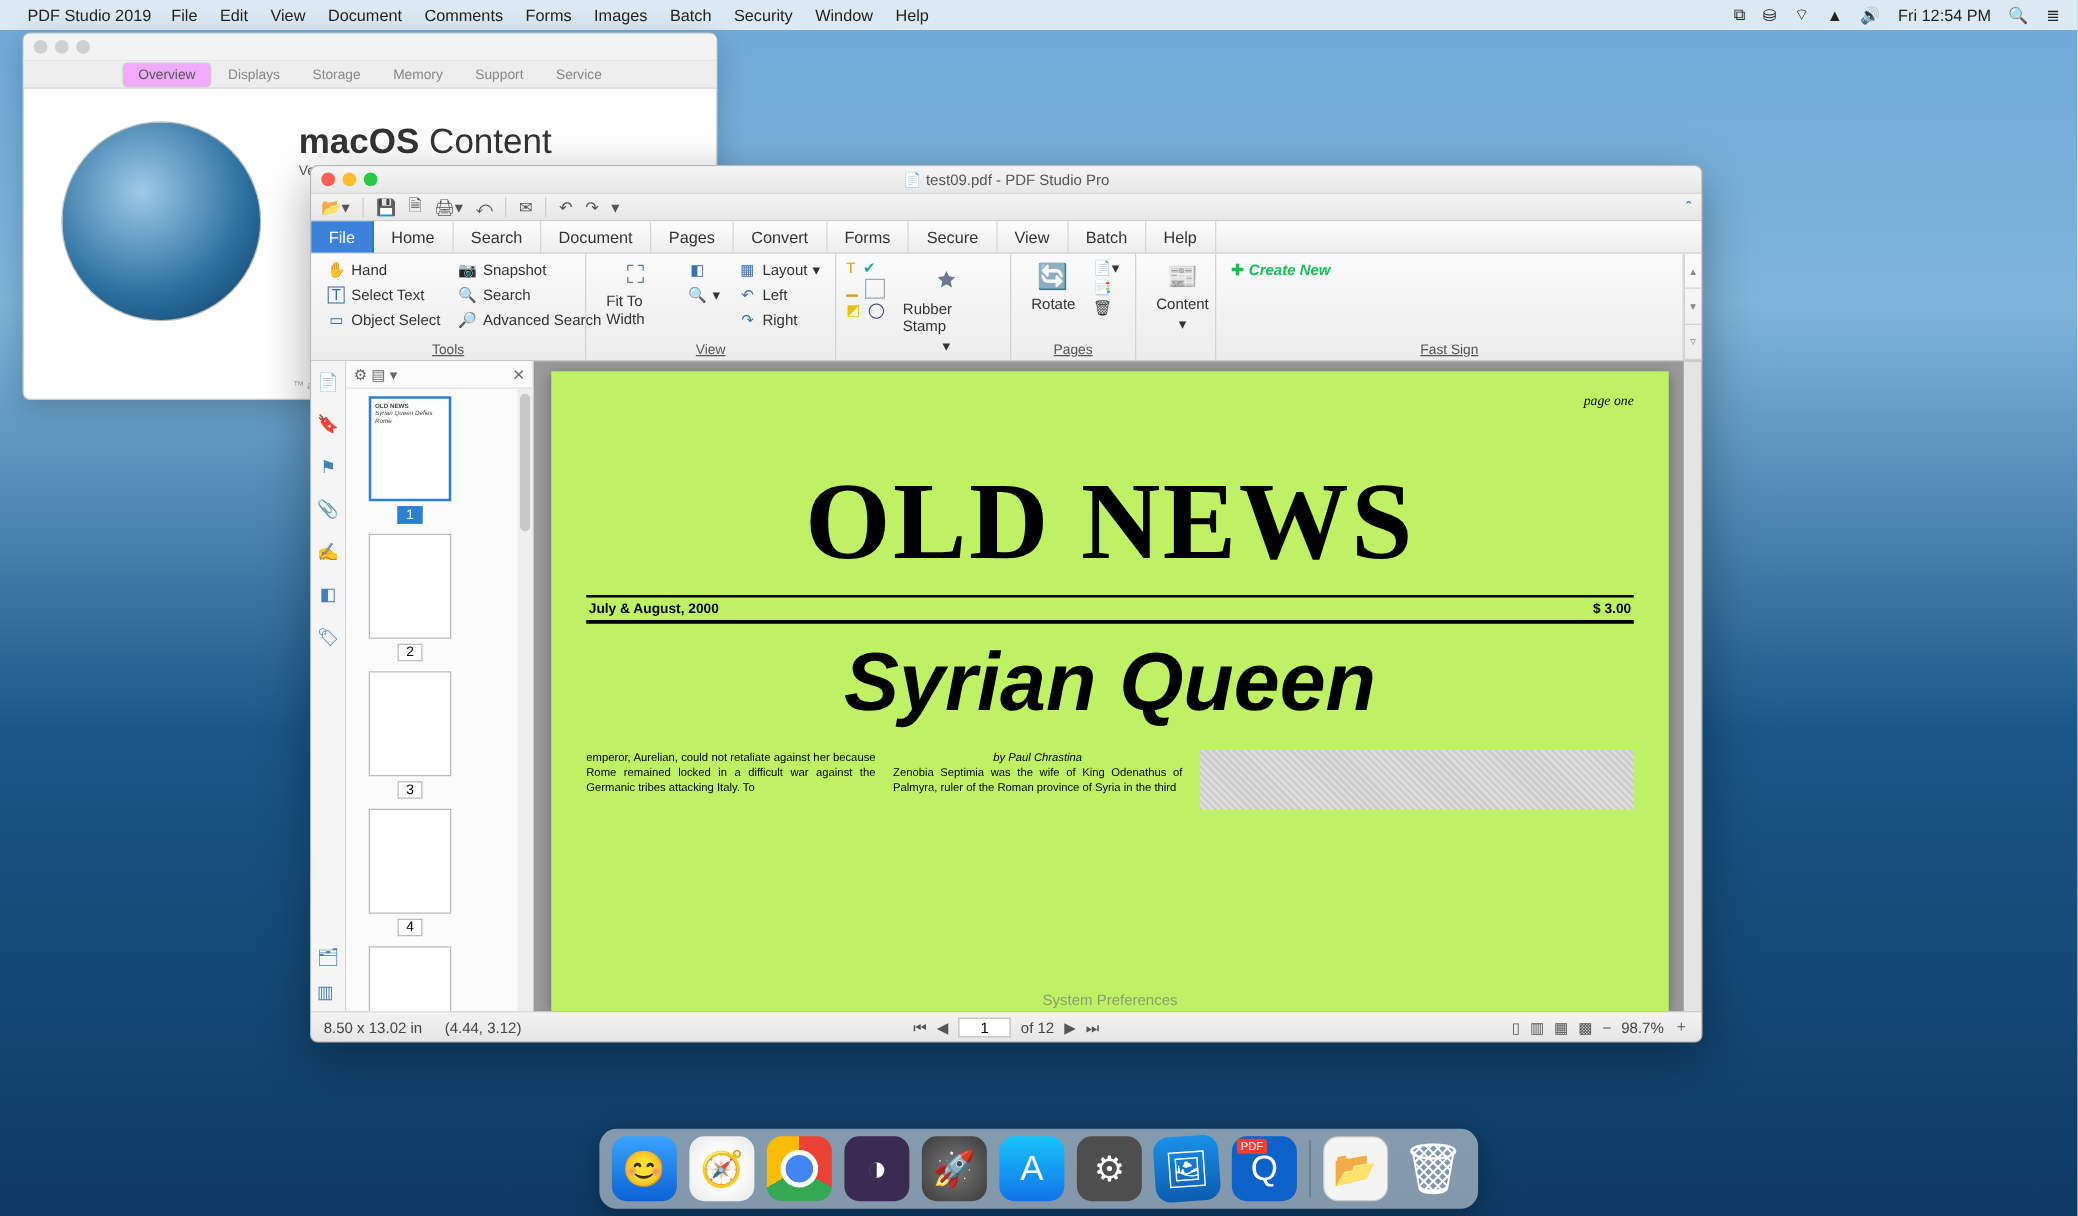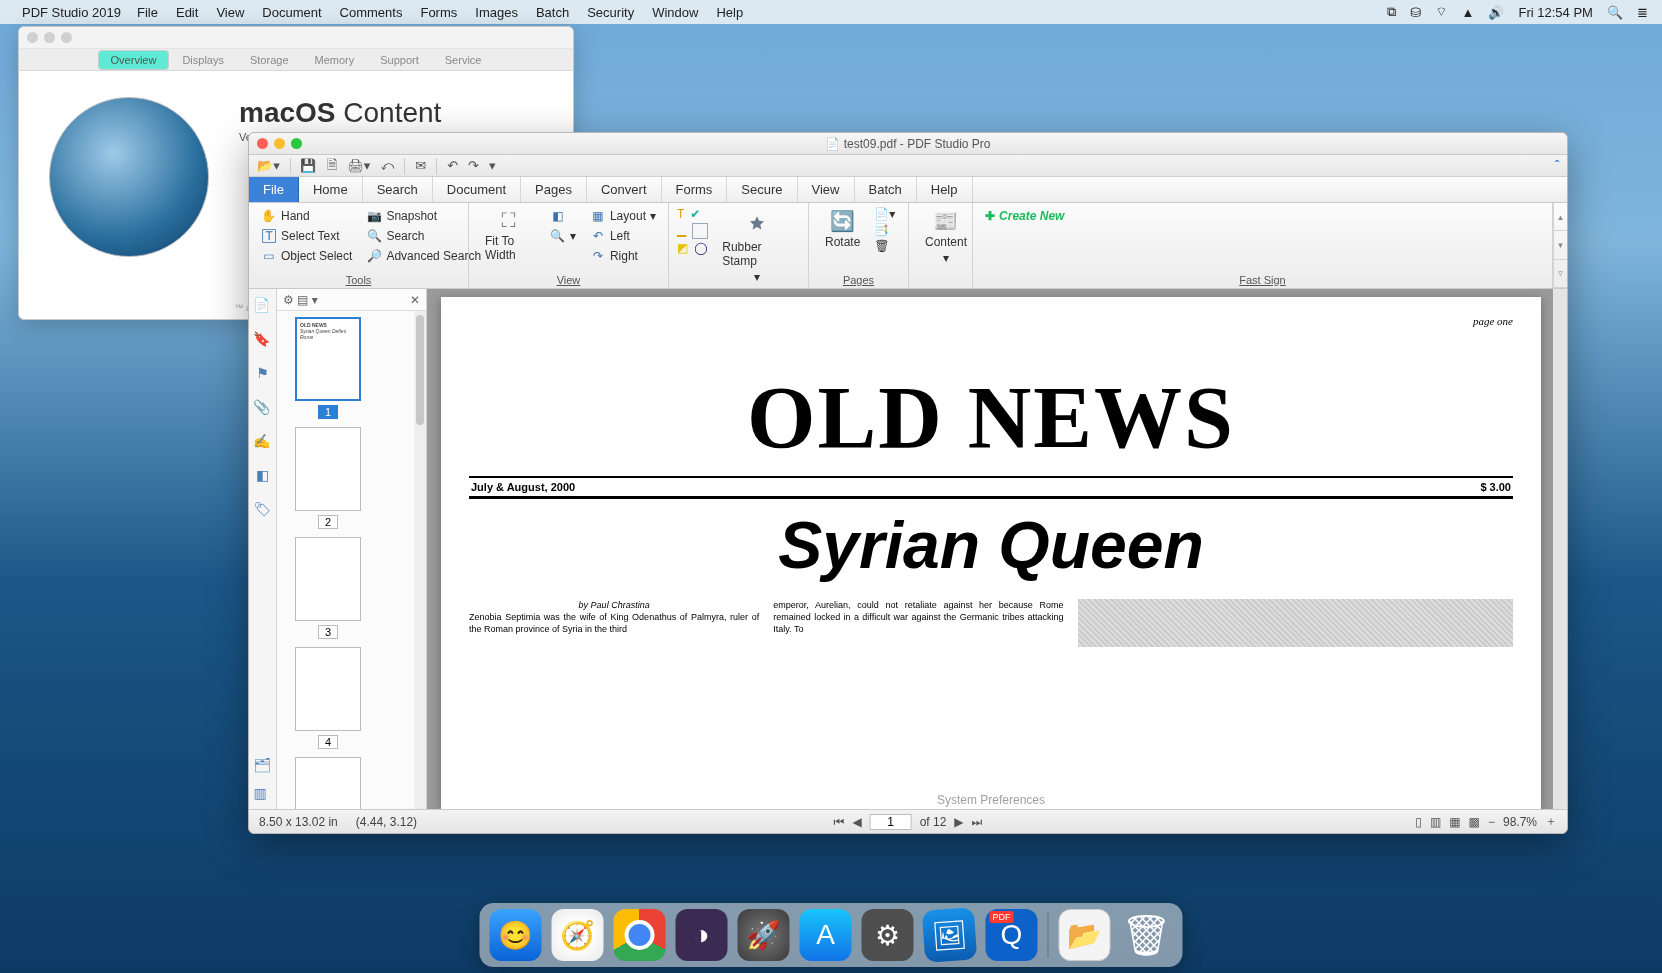--- a/index.html
+++ b/index.html
@@ -15,30 +15,30 @@
 .menubar .sicon { font-size: 13px; }
 
 
 .aboutwin { position: absolute; top: 26px; left: 18px; width: 556px; height: 294px; background: #fff; border: 1px solid #c9c9c9; border-radius: 6px; box-shadow: 0 6px 24px rgba(0,0,0,.2); }
 .aboutwin .titlebar { height: 22px; display: flex; align-items: center; padding-left: 8px; gap: 6px; border-bottom: 1px solid #e3e3e3; background: #f3f3f3; border-radius: 6px 6px 0 0; }
 .dot { width: 11px; height: 11px; border-radius: 50%; }
 .dot.r { background: #ff5f57; } .dot.y { background: #febc2e; } .dot.g { background: #28c840; }
 .dot.gray { background: #d0d0d0; }
 .aboutwin .tabs { height: 22px; display: flex; justify-content: center; align-items: center; gap: 0; border-bottom: 1px solid #d8d8d8; background: #ededed; font-size: 11px; color: #888; }
 .aboutwin .tabs span { padding: 3px 12px; border: 1px solid transparent; }
-.aboutwin .tabs .sel { background: #5eead4; border: 1px solid #ccc; border-radius: 4px; color: #555; }
+.aboutwin .tabs .sel { background: #f0abfc; border: 1px solid #ccc; border-radius: 4px; color: #555; }
 .aboutwin .body { display: flex; padding: 26px 30px; gap: 30px; }
 .aboutwin .logo { width: 160px; height: 160px; border-radius: 50%; background: radial-gradient(circle at 40% 35%, #9ecae8, #2a6f9e 60%, #0d3a63); border: 1px solid #bbb; flex-shrink: 0; }
 .aboutwin .txt h1 { font-weight: 300; font-size: 28px; color: #333; }
 .aboutwin .txt h1 b { font-weight: 700; }
 .aboutwin .txt .ver { font-size: 11px; color: #555; margin-top: 2px; }
 .aboutwin .copy { position: absolute; bottom: 6px; width: 100%; text-align: center; font-size: 9px; color: #aaa; }
 
 
-.pswin { position: absolute; top: 132px; left: 248px; width: 1320px; height: 702px; background: #ececec; border: 1px solid #b7b7b7; border-radius: 6px; box-shadow: 0 12px 40px rgba(0,0,0,.35); display: flex; flex-direction: column; }
+.pswin { position: absolute; top: 132px; left: 248px; width: 1114px; height: 702px; background: #ececec; border: 1px solid #b7b7b7; border-radius: 6px; box-shadow: 0 12px 40px rgba(0,0,0,.35); display: flex; flex-direction: column; }
 .pswin .titlebar { height: 22px; background: linear-gradient(#f6f6f6,#e7e7e7); border-bottom: 1px solid #c9c9c9; display: flex; align-items: center; border-radius: 6px 6px 0 0; position: relative; }
 .pswin .titlebar .dots { display: flex; gap: 6px; margin-left: 8px; }
 .pswin .titlebar .title { position: absolute; left: 0; right: 0; text-align: center; font-size: 12px; color: #555; }
 
 .qat { height: 22px; background: linear-gradient(#f4f4f4,#e7e7e7); border-bottom: 1px solid #cfcfcf; display: flex; align-items: center; gap: 10px; padding: 0 8px; font-size: 13px; color: #555; }
 .qat .sep { width: 1px; height: 16px; background: #ccc; }
 .qat .chev-right { margin-left: auto; color: #2b7fd5; font-weight: bold; }
 
 .tabbar { height: 26px; display: flex; align-items: stretch; background: linear-gradient(#fdfdfd,#eee); border-bottom: 1px solid #c9c9c9; font-size: 13px; }
 .tabbar .tab { padding: 4px 14px; border-right: 1px solid #d7d7d7; color: #333; display: flex; align-items: center; }
@@ -68,21 +68,21 @@
 .thumbs { flex: 1; overflow: hidden; padding: 6px 0 6px 14px; position: relative; }
 .thumbitem { width: 74px; margin-bottom: 8px; }
 .thumbitem .pg { width: 66px; height: 84px; background: #fff; border: 1px solid #bbb; margin: 0 auto; font-size: 5px; padding: 3px; color: #444; overflow: hidden; }
 .thumbitem.sel .pg { border: 2px solid #2b7fd5; }
 .thumbitem .num { width: 20px; margin: 4px auto 0; text-align: center; font-size: 11px; border: 1px solid #bbb; background: #fff; }
 .thumbitem.sel .num { background: #2b7fd5; color: #fff; border-color: #2b7fd5; }
 .thumbscroll { position: absolute; right: 0; top: 0; bottom: 0; width: 12px; background: #eee; }
 .thumbscroll .handle { position: absolute; left: 2px; right: 2px; top: 4px; height: 110px; background: #c7c7c7; border-radius: 4px; }
 
 .docarea { flex: 1; background: #9a9a9a; position: relative; overflow: hidden; }
-.page { position: absolute; left: 14px; right: 26px; top: 8px; bottom: 0; background: #ffffff; box-shadow: 0 2px 10px rgba(0,0,0,.3); padding: 18px 28px; }
+.page { position: absolute; left: 14px; right: 26px; top: 8px; bottom: 0; background: #bef264; box-shadow: 0 2px 10px rgba(0,0,0,.3); padding: 18px 28px; }
 .page .po { text-align: right; font-style: italic; font-size: 11px; font-family: Georgia, serif; }
 .page .mast { text-align: center; font-family: Georgia, 'Times New Roman', serif; font-weight: 700; font-size: 88px; letter-spacing: 2px; margin-top: 40px; }
 .page .bar { border-top: 2px solid #000; border-bottom: 3px solid #000; display: flex; justify-content: space-between; font-family: Georgia, serif; font-weight: 700; font-size: 11px; padding: 3px 2px; margin-top: 8px; }
 .page .headline { text-align: center; font-family: Georgia, 'Times New Roman', serif; font-style: italic; font-weight: 700; font-size: 66px; line-height: 1.12; margin-top: 10px; }
 .page .cols { display: flex; gap: 14px; margin-top: 16px; font-family: Georgia, serif; font-size: 9px; line-height: 1.35; text-align: justify; }
 .page .cols .c { flex: 1; }
 .page .cols .img { flex: 1.5; height: 48px; background: repeating-linear-gradient(45deg,#ccc,#ccc 2px,#ddd 2px,#ddd 4px); }
 .page .byline { font-style: italic; text-align: center; }
 .docscroll { position: absolute; right: 0; top: 0; bottom: 0; width: 14px; background: #e4e4e4; }
 .sysprefhint { position: absolute; bottom: 2px; left: 50%; transform: translateX(-50%); font-size: 12px; color: rgba(120,120,120,.7); }
@@ -376,22 +376,22 @@
         <div class="po">page one</div>
         <div class="mast">OLD NEWS</div>
         <div class="bar">
           <span>July &amp; August, 2000</span>
           <span>$ 3.00</span>
         </div>
         <div class="headline">
           <span>Syrian Queen</span><br>
         </div>
         <div class="cols">
+          <div class="c">emperor, Aurelian, could not retaliate against her because Rome remained locked in a difficult war against the Germanic tribes attacking Italy. To</div>
           <div class="c"><div class="byline">by Paul Chrastina</div><span>Zenobia Septimia was the wife of King Odenathus of Palmyra, ruler of the Roman province of Syria in the third</span></div>
-          <div class="c">emperor, Aurelian, could not retaliate against her because Rome remained locked in a difficult war against the Germanic tribes attacking Italy. To</div>
           <div class="img"></div>
         </div>
         <div class="sysprefhint">System Preferences</div>
       </div>
       <div class="docscroll"></div>
     </div>
   </div>
 
   <div class="statusbar">
     <span>8.50 x 13.02 in</span>

